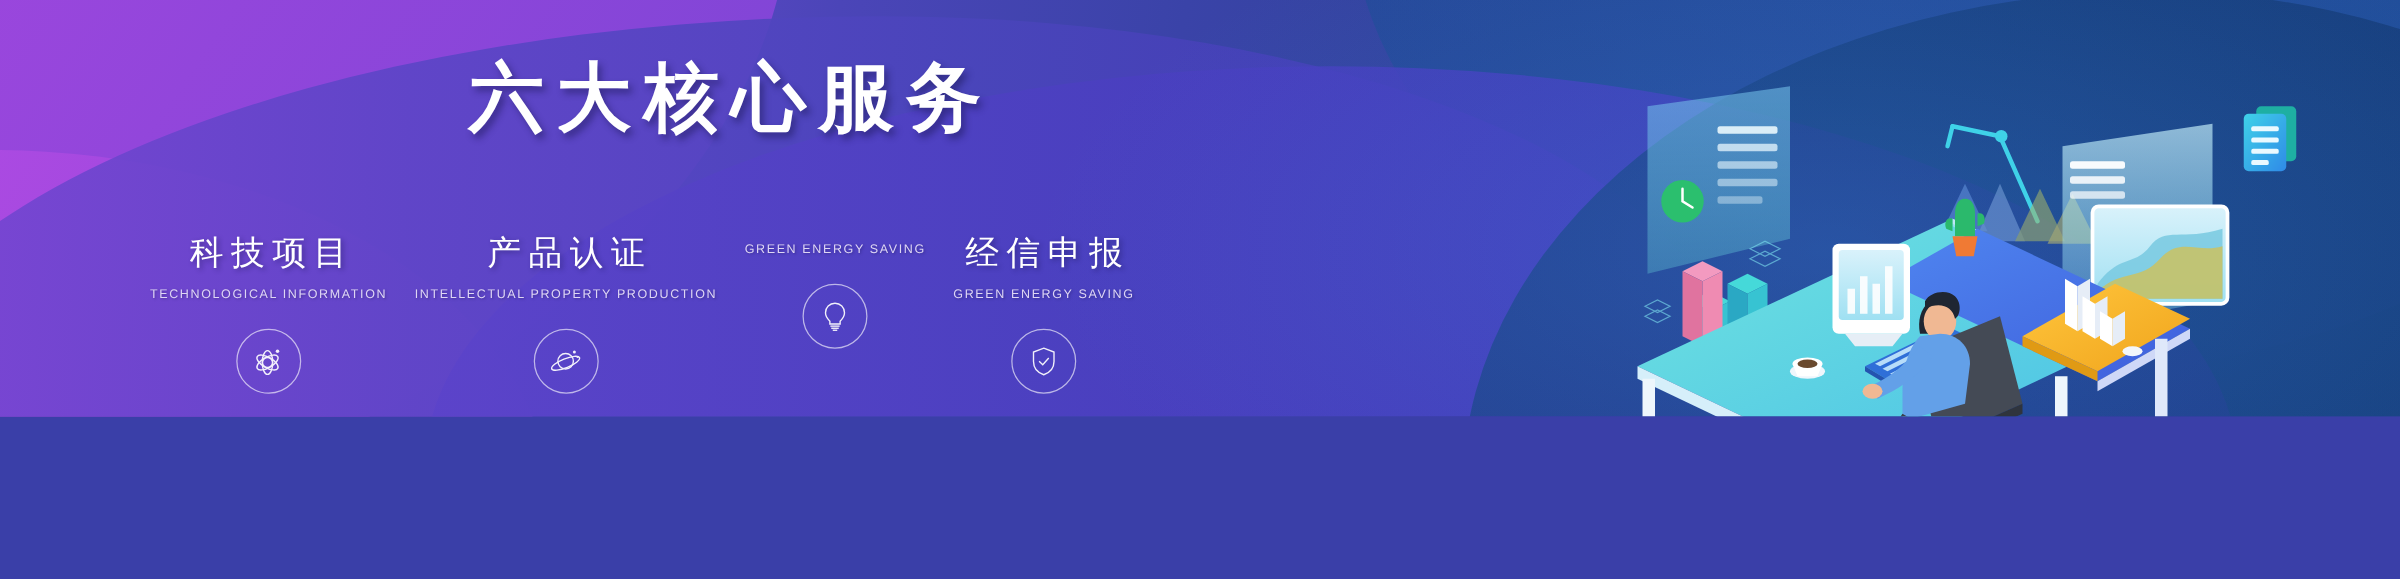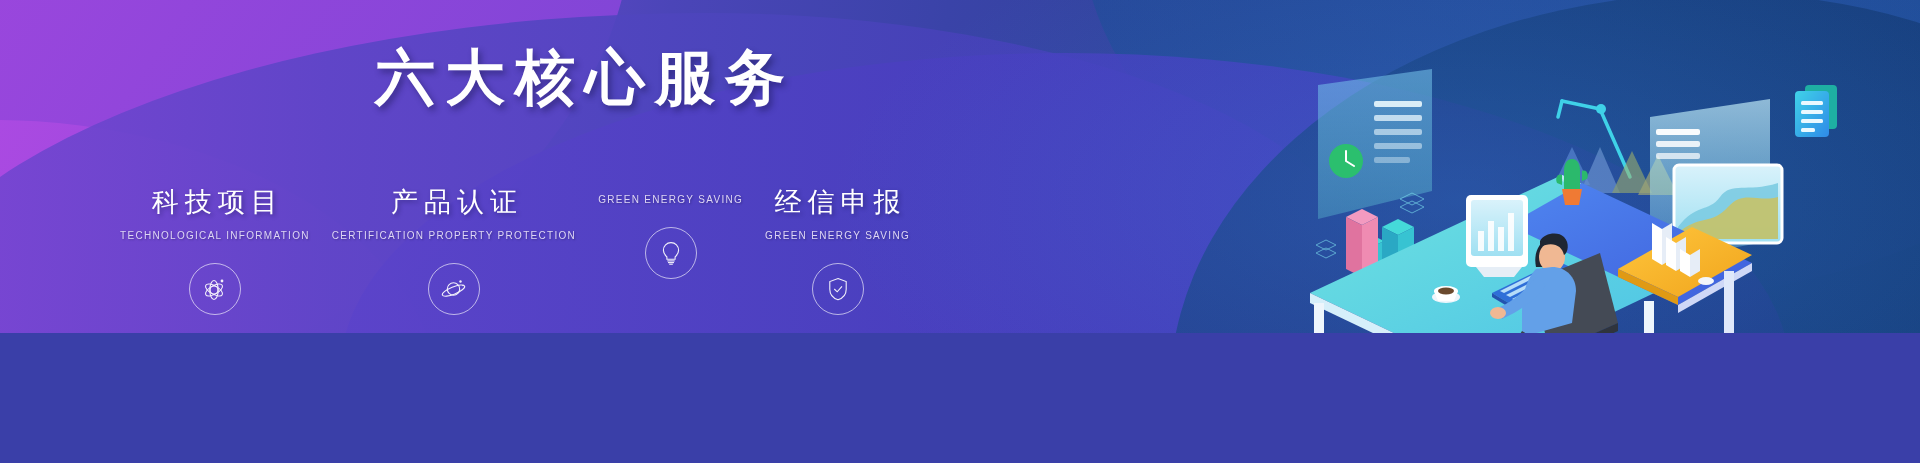--- a/index.html
+++ b/index.html
@@ -127,21 +127,21 @@
           <ellipse cx="13" cy="15" rx="9.5" ry="4.2" transform="rotate(30 13 15)"></ellipse>
           <ellipse cx="13" cy="15" rx="9.5" ry="4.2" transform="rotate(90 13 15)"></ellipse>
           <circle cx="21" cy="6" r="1.4" fill="#ffffff" stroke="none"></circle>
         </svg>
       </div>
     </div>
 
 
     <div class="service">
       <div class="s-cn">产品认证</div>
-      <div class="s-en">CERTIFICATION PROPERTY PROTECTION</div>
+      <div class="s-en">INTELLECTUAL PROPERTY PRODUCTION</div>
       <div class="s-icon">
         <svg width="28" height="28" viewBox="0 0 28 28" fill="none" stroke="#ffffff" stroke-width="1.1" opacity="0.92">
           <circle cx="13.5" cy="14" r="6.2"></circle>
           <ellipse cx="13.5" cy="15.6" rx="12" ry="3.6" transform="rotate(-22 13.5 15.6)"></ellipse>
           <circle cx="20.5" cy="6.5" r="1.2" fill="#ffffff" stroke="none"></circle>
           <circle cx="23" cy="10.5" r="0.8" fill="#ffffff" stroke="none"></circle>
         </svg>
       </div>
     </div>
 

